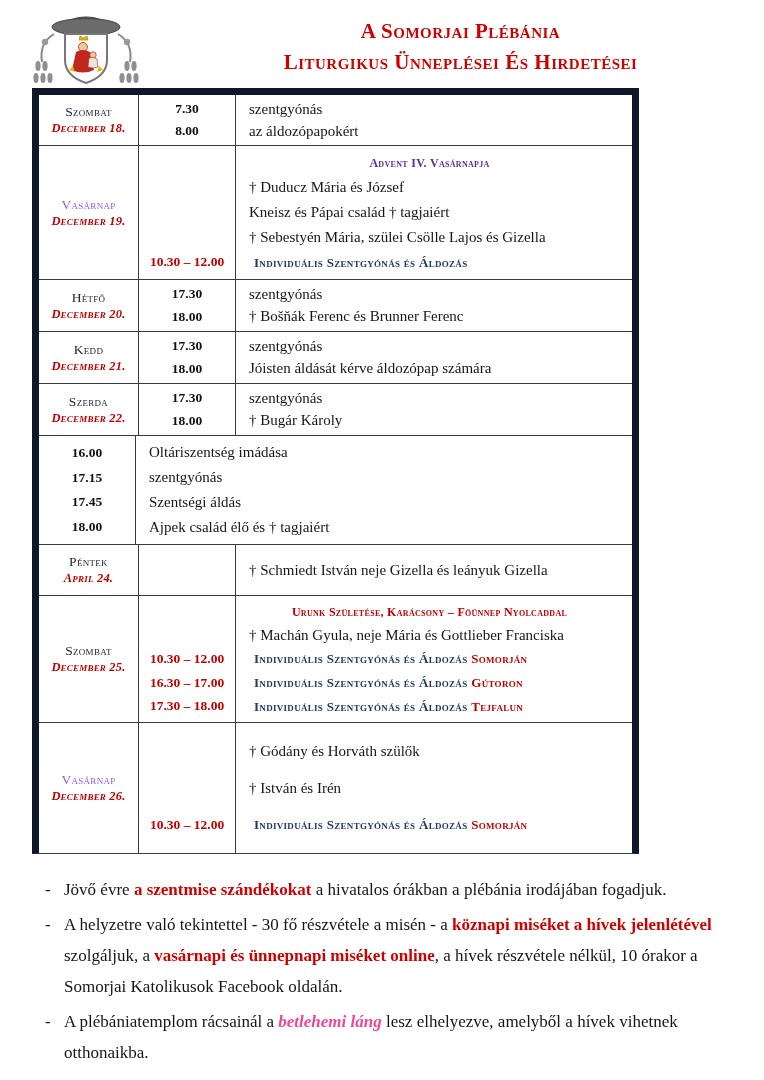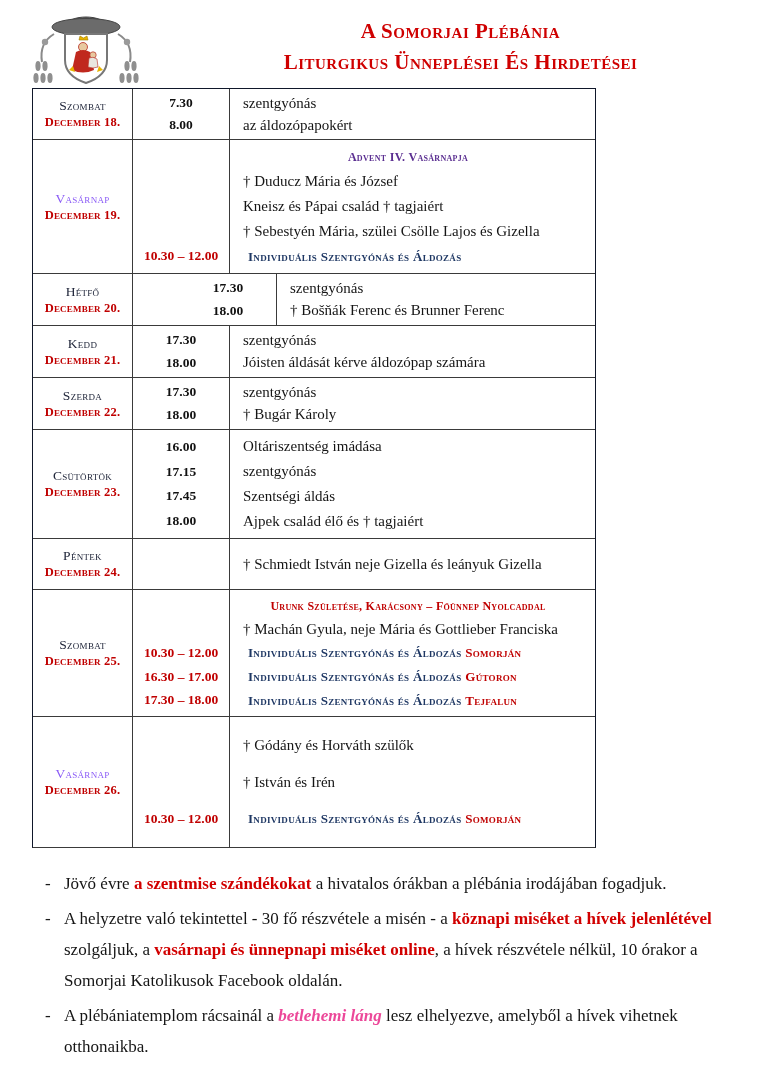--- a/index.html
+++ b/index.html
@@ -20,41 +20,41 @@
   .title-line{
     font-variant:small-caps;
     font-weight:bold;
     font-size:21px;
     line-height:31px;
     color:#cf0000;
     letter-spacing:.5px;
   }
   
   .table{
-    border:1px solid #0f172a;
+    border:7px solid #0f172a;
     border-bottom:1px solid #3a3a3a;
-    width:564px;box-sizing:border-box;
+    width:607px;box-sizing:border-box;
   }
   .row{display:flex;border-bottom:1px solid #3a3a3a;}
   .row:last-child{border-bottom:none;}
   .cell-day{
     width:100px;flex:0 0 100px;
     border-right:1px solid #3a3a3a;
     display:flex;flex-direction:column;justify-content:center;align-items:center;
     text-align:center;padding:2px 2px;box-sizing:border-box;
   }
   .day-name{
     font-variant:small-caps;
     font-size:13.5px;line-height:17px;
     color:#20263a;letter-spacing:.3px;
   }
   .day-name.red{color:#8b5cf6;}
   .day-date{
     font-variant:small-caps;
-    font-weight:bold;
+    font-weight:bold;font-style:italic;
     font-size:12.5px;line-height:17px;color:#c00000;letter-spacing:.2px;
   }
   .cell-lines{
     flex:1;position:relative;
     display:flex;flex-direction:column;justify-content:space-evenly;
     padding:3px 0;box-sizing:border-box;
   }
   .cell-lines::before{
     content:"";position:absolute;left:96px;top:0;bottom:0;
     border-left:1px solid #3a3a3a;
@@ -172,21 +172,21 @@
           <div class="line">
             <div class="t"></div>
             <div class="x"><span>† Sebestyén Mária, szülei Csölle Lajos és Gizella</span></div>
           </div>
           <div class="line">
             <div class="t red">10.30 – 12.00</div>
             <div class="x"><span class="caps">Individuális Szentgyónás és Áldozás</span></div>
           </div>
         </div>
       </div>
-      <div class="row" style="min-height: 51px; gap: 47px;">
+      <div class="row" style="min-height: 51px;">
         <div class="cell-day">
           <div class="day-name">Hétfő</div>
           <div class="day-date">December 20.</div>
         </div>
         <div class="cell-lines">
           <div class="line">
             <div class="t">17.30</div>
             <div class="x"><span>szentgyónás</span></div>
           </div>
           <div class="line">
@@ -221,24 +221,20 @@
             <div class="t">17.30</div>
             <div class="x"><span>szentgyónás</span></div>
           </div>
           <div class="line">
             <div class="t">18.00</div>
             <div class="x"><span>† Bugár Károly</span></div>
           </div>
         </div>
       </div>
       <div class="row" style="min-height: 108px;">
-        <div class="cell-day">
-          <div class="day-name">Csütörtök</div>
-          <div class="day-date">December 23.</div>
-        </div>
         <div class="cell-lines">
           <div class="line">
             <div class="t">16.00</div>
             <div class="x"><span>Oltáriszentség imádása</span></div>
           </div>
           <div class="line">
             <div class="t">17.15</div>
             <div class="x"><span>szentgyónás</span></div>
           </div>
           <div class="line">
@@ -247,21 +243,21 @@
           </div>
           <div class="line">
             <div class="t">18.00</div>
             <div class="x"><span>Ajpek család élő és † tagjaiért</span></div>
           </div>
         </div>
       </div>
       <div class="row" style="min-height: 50px;">
         <div class="cell-day">
           <div class="day-name">Péntek</div>
-          <div class="day-date">December 24.</div>
+          <div class="day-date">April 24.</div>
         </div>
         <div class="cell-lines">
           <div class="line">
             <div class="t"></div>
             <div class="x"><span>† Schmiedt István neje Gizella és leányuk Gizella</span></div>
           </div>
         </div>
       </div>
       <div class="row" style="min-height: 126px;">
         <div class="cell-day">

